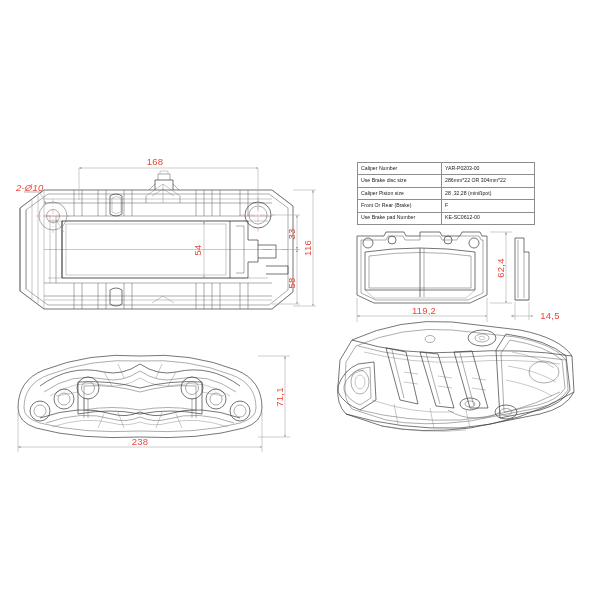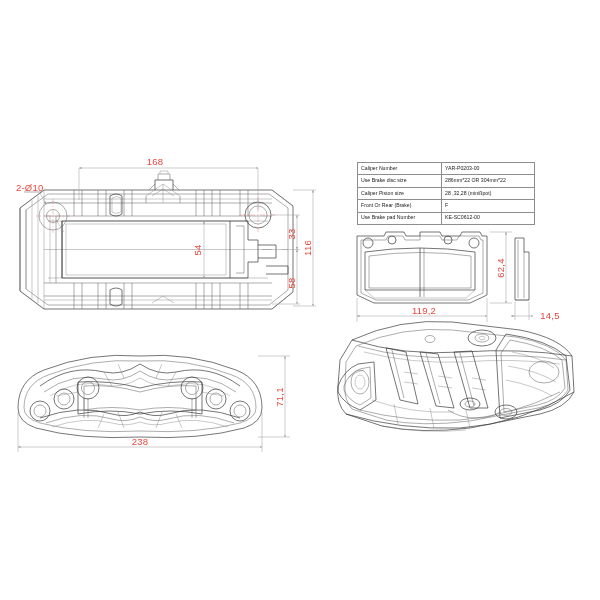--- a/index.html
+++ b/index.html
@@ -377,15 +377,15 @@
         <td class="val">F</td>
       </tr>
       <tr>
         <td class="lbl">Use Brake  pad Number</td>
         <td class="val">KE-SC0612-00</td>
       </tr>
     </tbody>
   </table>
 
   <div style="position:absolute; left:16px; top:182px; font-size:9.5px; color:#e8463c;
-              font-family:'Liberation Sans', sans-serif; letter-spacing:0.2px;">2-Ø10</div>
+              font-family:'Liberation Sans', sans-serif; letter-spacing:0.2px;font-style:italic;">2-Ø10</div>
 
 </div>
 
 </body></html>

